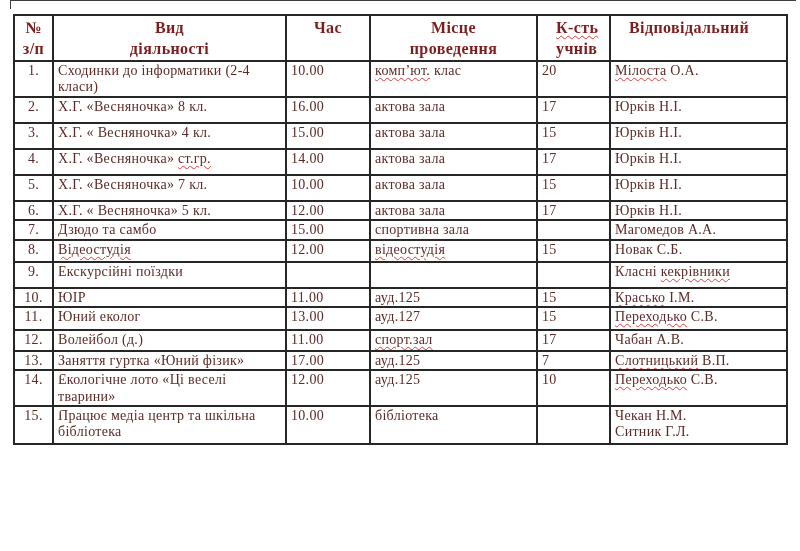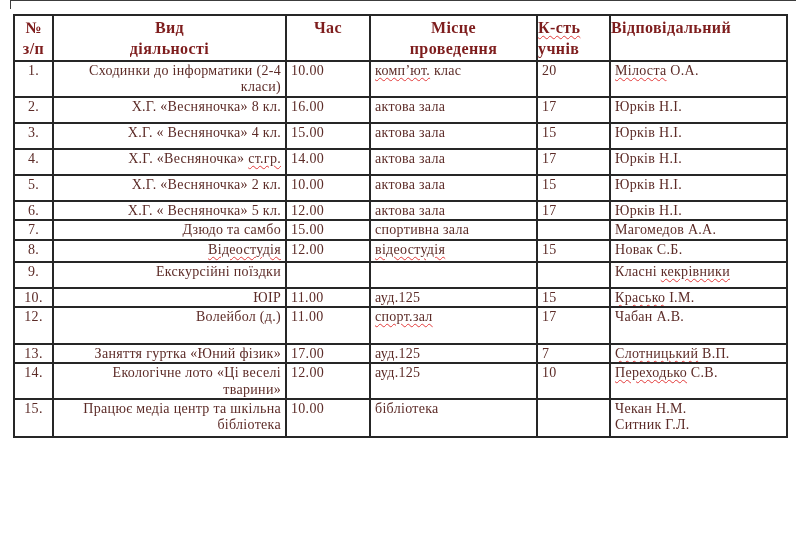--- a/index.html
+++ b/index.html
@@ -51,23 +51,23 @@
   tr.hrow { height: 44px; }
   tr.hrow th {
     color: #7e1d1d;
     font-weight: bold;
     font-size: 16px;
     letter-spacing: 0.4px;
     text-align: center;
     line-height: 1.3;
     padding-top: 2px;
   }
-  tr.hrow th.h4, tr.hrow th.h5 { text-align: left; padding-left: 0; }
+  tr.hrow th.h4, tr.hrow th.h5 { text-align: left; padding-left: 18px; }
   td.c0 { text-align: center; color: #1f1f1f; font-weight: bold; }
-  td.c1 { text-align: right; padding-left: 5px; }
+  td.c1 { text-align: left; padding-left: 5px; border-radius: 16px; }
   td.c2, td.c3, td.c4 { }
   td.c4 { color: #262626; }
   td.c5 { text-align: left; padding-left: 6px; }
   .sp {
     text-decoration-line: underline;
     text-decoration-style: wavy;
     text-decoration-color: #e23a3a;
     text-decoration-thickness: 1px;
     text-underline-offset: 2px;
   }
@@ -124,21 +124,21 @@
         <tr style="height: 26px;">
           <td class="c0">4.</td>
           <td class="c1"><span>Х.Г. «Весняночка» </span><span class="sp">ст.гр.</span></td>
           <td class="c2">14.00</td>
           <td class="c3">актова зала</td>
           <td class="c4">17</td>
           <td class="c5">Юрків Н.І.</td>
         </tr>
         <tr style="height: 26px;">
           <td class="c0">5.</td>
-          <td class="c1">Х.Г. «Весняночка» 2 кл.</td>
+          <td class="c1">Х.Г. «Весняночка» 7 кл.</td>
           <td class="c2">10.00</td>
           <td class="c3">актова зала</td>
           <td class="c4">15</td>
           <td class="c5">Юрків Н.І.</td>
         </tr>
         <tr style="height: 17px;">
           <td class="c0">6.</td>
           <td class="c1">Х.Г. « Весняночка» 5 кл.</td>
           <td class="c2">12.00</td>
           <td class="c3">актова зала</td>
@@ -170,21 +170,29 @@
           <td class="c5"><span>Класні </span><span class="sp">кекрівники</span></td>
         </tr>
         <tr style="height: 16px;">
           <td class="c0">10.</td>
           <td class="c1">ЮІР</td>
           <td class="c2">11.00</td>
           <td class="c3">ауд.125</td>
           <td class="c4">15</td>
           <td class="c5"><span class="sp">Красько</span><span> І.М.</span></td>
         </tr>
-        <tr style="height: 37px;">
+        <tr style="height: 23px;">
+          <td class="c0">11.</td>
+          <td class="c1">Юний еколог</td>
+          <td class="c2">13.00</td>
+          <td class="c3">ауд.127</td>
+          <td class="c4">15</td>
+          <td class="c5"><span class="sp">Переходько</span><span> С.В.</span></td>
+        </tr>
+        <tr style="height: 21px;">
           <td class="c0">12.</td>
           <td class="c1">Волейбол (д.)</td>
           <td class="c2">11.00</td>
           <td class="c3"><span class="sp">спорт.зал</span></td>
           <td class="c4">17</td>
           <td class="c5">Чабан А.В.</td>
         </tr>
         <tr style="height: 18px; font-family: Liberation Serif, serif;">
           <td class="c0">13.</td>
           <td class="c1">Заняття гуртка «Юний фізик»</td>

